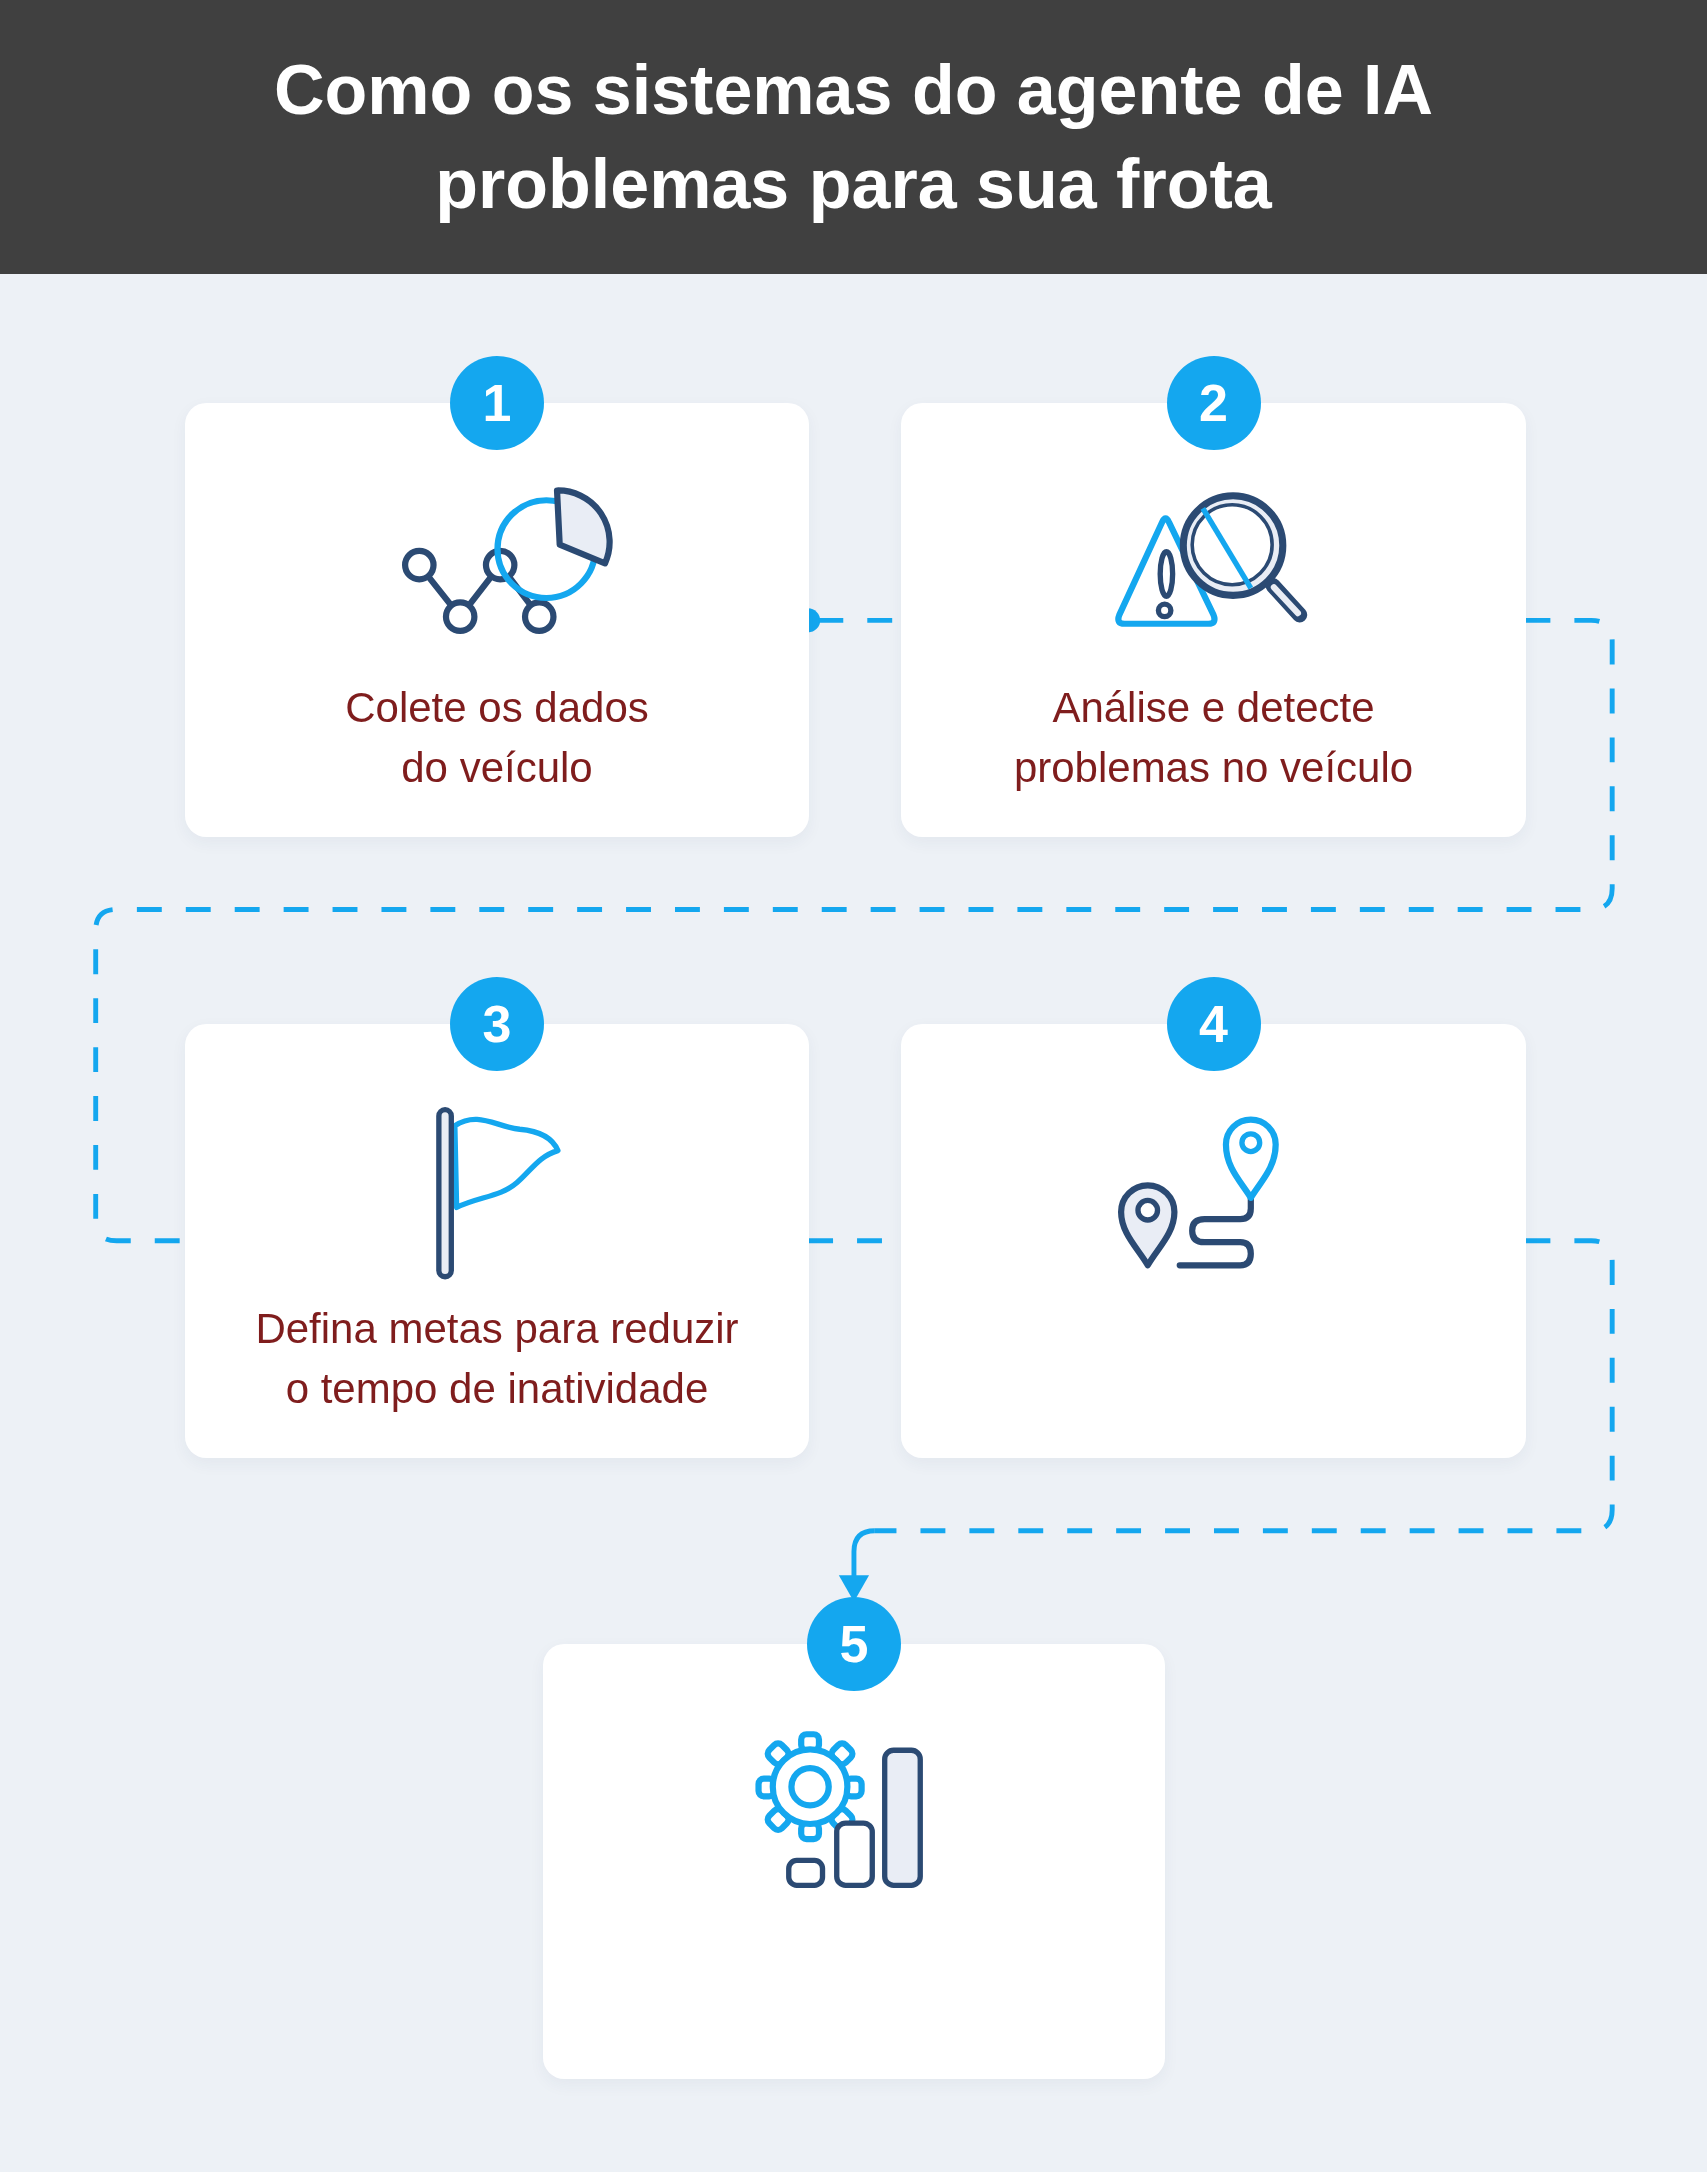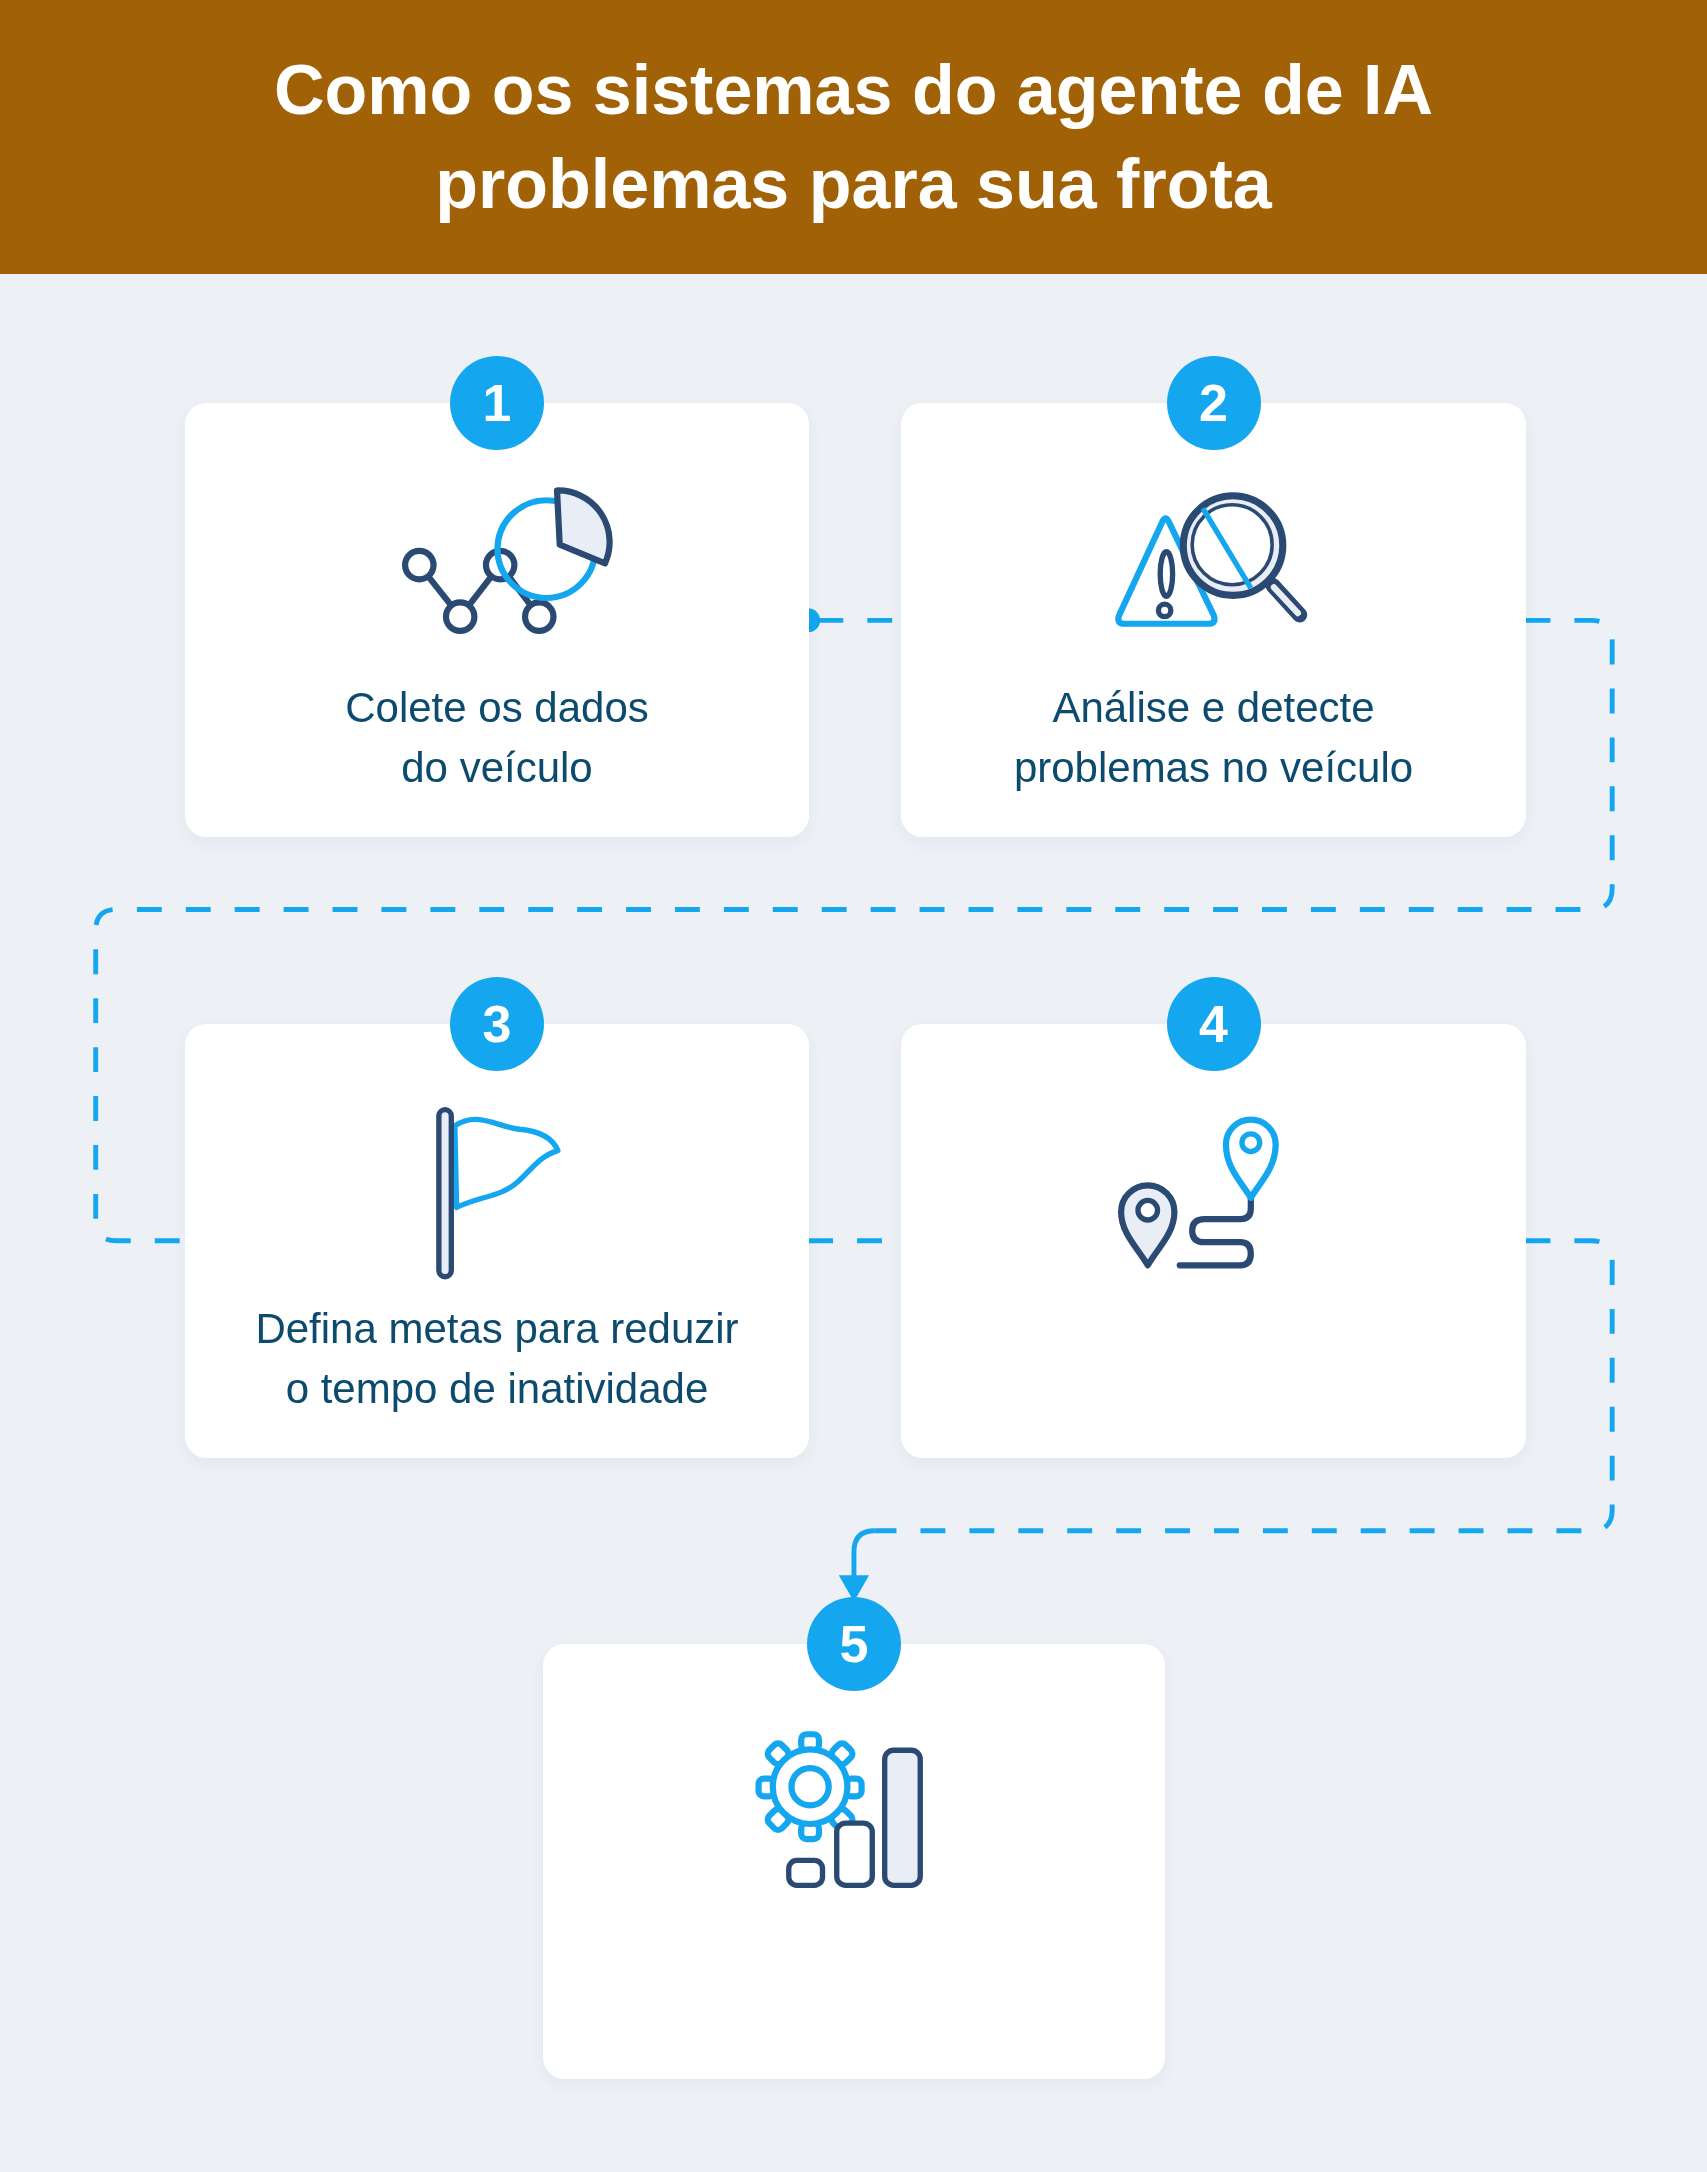--- a/index.html
+++ b/index.html
@@ -7,21 +7,21 @@
     width:1707px;height:2172px;
     background:#edf1f6;
     font-family:"Liberation Sans","DejaVu Sans",sans-serif;
     position:relative;
     overflow:hidden;
   }
   .page{position:absolute;inset:0;}
   
   .header{
     position:absolute;left:0;top:0;width:1707px;height:274px;
-    background:#a16207;
+    background:#404040;
     display:flex;flex-direction:column;align-items:center;justify-content:flex-start;
     padding-top:43px;box-sizing:border-box;
   }
   .title-line{
     color:#ffffff;font-size:70px;line-height:94px;font-weight:700;
     text-align:center;letter-spacing:0;white-space:nowrap;
   }
   
   .connectors{position:absolute;left:0;top:0;z-index:1;}
   .dash{stroke:#14a7ef;stroke-width:11;fill:none;stroke-dasharray:56 54;}
@@ -44,21 +44,21 @@
     width:94px;height:94px;border-radius:50%;
     background:#14a7ef;
     display:flex;align-items:center;justify-content:center;
   }
   .badge span{color:#ffffff;font-size:52px;font-weight:700;}
   .icon-wrap{
     margin-top:67px;height:209px;display:flex;align-items:center;justify-content:center;
   }
   .label{
     margin-bottom:39px;text-align:center;
-    color:#0c4a6e;font-size:42px;line-height:60px;font-weight:500;
+    color:#7f1d1d;font-size:42px;line-height:60px;font-weight:500;
   }
   
   .sN{stroke:#2b4a73;}
   .sC{stroke:#14a7ef;}
   .fW{fill:#ffffff;}
   .fL{fill:#e9edf5;}
   .fN{fill:none;}
 </style>
 </head>
 <body>

